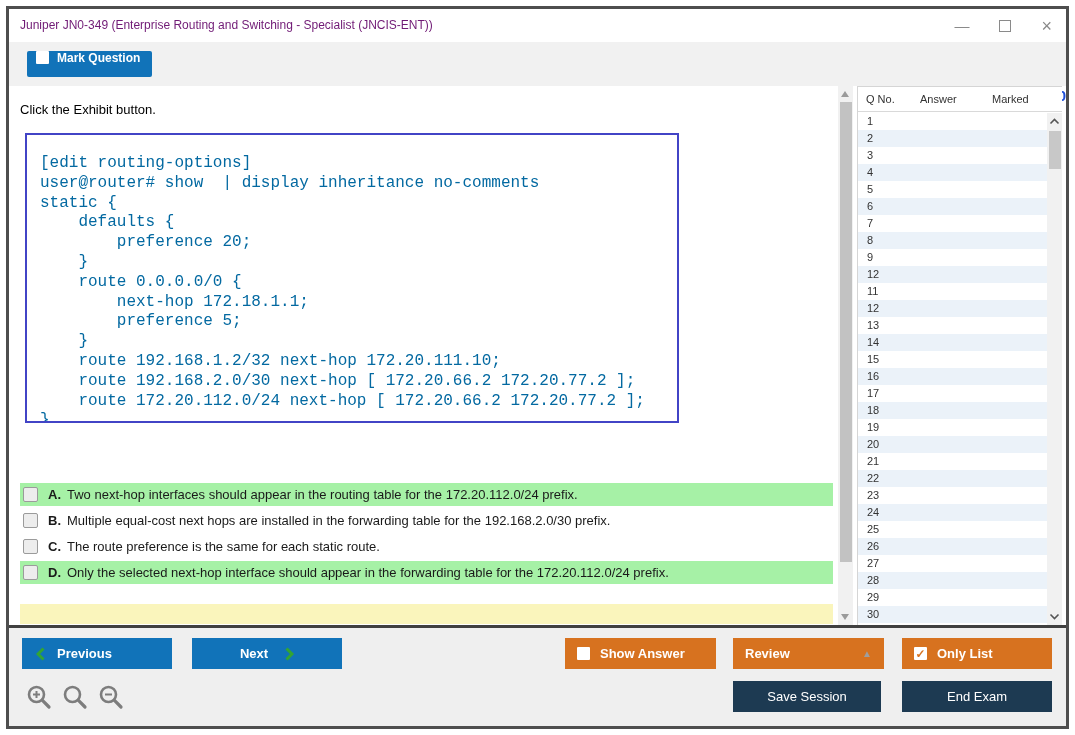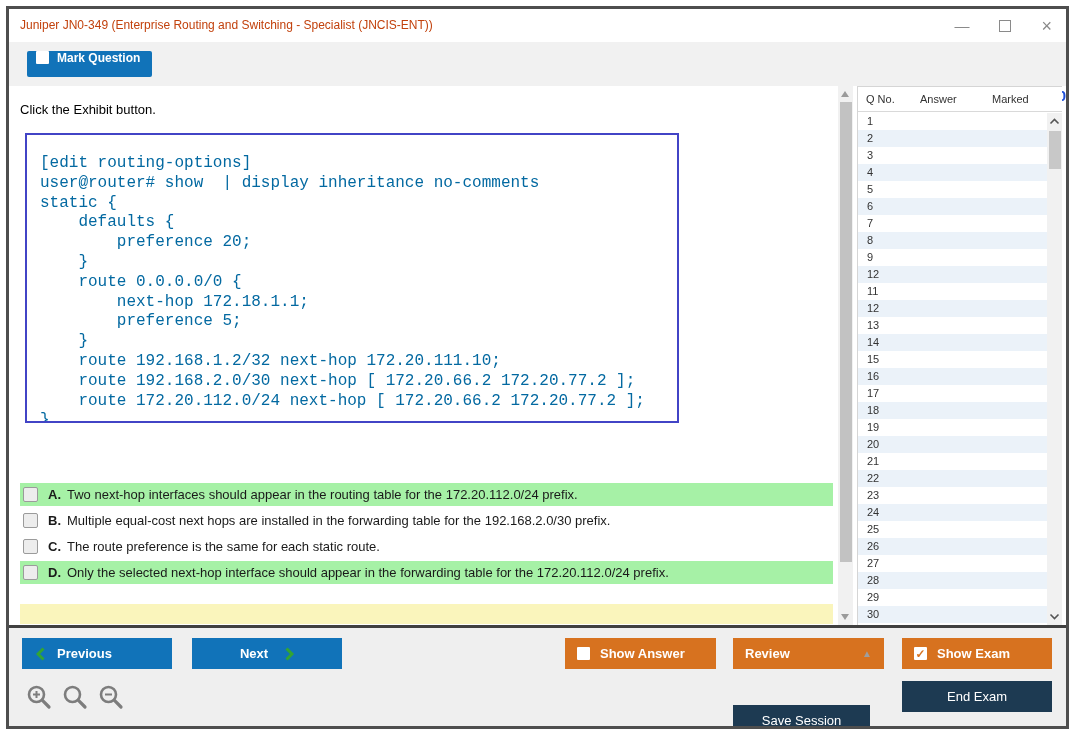--- a/index.html
+++ b/index.html
@@ -3,21 +3,21 @@
 <meta charset="utf-8">
 <style>
   * { margin:0; padding:0; box-sizing:border-box; }
   html,body { width:1075px; height:735px; background:#ffffff; font-family:"Liberation Sans", sans-serif; }
   #window {
     position:absolute; left:6px; top:6px; width:1063px; height:723px;
     border:3px solid #4e4e4e; background:#fff; overflow:hidden;
   }
   
   #titlebar { position:absolute; left:0; top:0; width:100%; height:33px; background:#fff; }
-  #title { position:absolute; left:11px; top:9px; font-size:12px; color:#c2410c; }
+  #title { position:absolute; left:11px; top:9px; font-size:12px; color:#701a75; }
   #win-controls { position:absolute; right:14px; top:0; height:33px; display:flex; align-items:center; gap:30px; }
   .win-btn { color:#8a8a8a; font-size:15px; line-height:1; cursor:default; }
   .max-box { width:12px; height:12px; border:1px solid #8a8a8a; display:inline-block; }
   
   #headerband { position:absolute; left:0; top:33px; width:100%; height:44px; background:#f1f1f1; }
   #mark-btn {
     position:absolute; left:18px; top:9px; height:26px; padding:0 12px 0 9px;
     background:var(--accent-blue,#1173b9); border-radius:2px;
     display:flex; gap:8px; color:#fff; font-size:12px; font-weight:bold;
   }
@@ -60,21 +60,21 @@
   #footer { position:absolute; left:0; top:616px; width:100%; height:101px; background:#efefef; border-top:3px solid #404040; }
   .btn { position:absolute; height:31px; display:flex; align-items:center; color:#fff; font-size:13px; }
   .btn-blue { background:var(--accent-blue,#146aac); font-weight:bold; }
   .btn-orange { background:var(--accent-orange,#d7721f); font-weight:600; }
   .btn-navy { background:var(--navy,#1d3a52); justify-content:center; }
   #btn-prev { left:13px; top:10px; width:150px; padding-left:14px; gap:12px; }
   #btn-next { left:183px; top:10px; width:150px; justify-content:center; gap:17px; }
   #btn-show-answer { left:556px; top:10px; width:151px; padding-left:12px; gap:10px; }
   #btn-review { left:724px; top:10px; width:151px; padding-left:12px; }
   #btn-show-list { left:893px; top:10px; width:150px; padding-left:12px; gap:10px; }
-  #btn-save { left:724px; top:53px; width:137px;margin-top:24px; }
+  #btn-save { left:724px; top:53px; width:148px; }
   #btn-end { left:893px; top:53px; width:150px; }
   #review-caret { position:absolute; right:12px; color:#9e9e9e; font-size:10px; }
   .cb-white .mark { color:var(--accent-orange,#d7721f); font-size:12px; font-weight:bold; line-height:1; }
   #zoom-icons { position:absolute; left:17px; top:56px; display:flex; gap:9px; }
   #zoom-icons svg { display:block; }
 </style>
 </head>
 <body>
 
 <div id="window">
@@ -197,21 +197,21 @@
       <span>Show Answer</span>
     </div>
     <div class="btn btn-orange" id="btn-review">
       <span>Review</span>
       <span id="review-caret">▲</span>
     </div>
     <div class="btn btn-orange" id="btn-show-list">
       <span class="cb-white">
           <span class="mark">✓</span>
         </span>
-      <span>Show Exam</span>
+      <span>Only List</span>
     </div>
     <div class="btn btn-navy" id="btn-save">
       <span>Save Session</span>
     </div>
     <div class="btn btn-navy" id="btn-end">
       <span>End Exam</span>
     </div>
     <div id="zoom-icons">
       <span>
           <svg width="27" height="27" viewBox="0 0 27 27">

